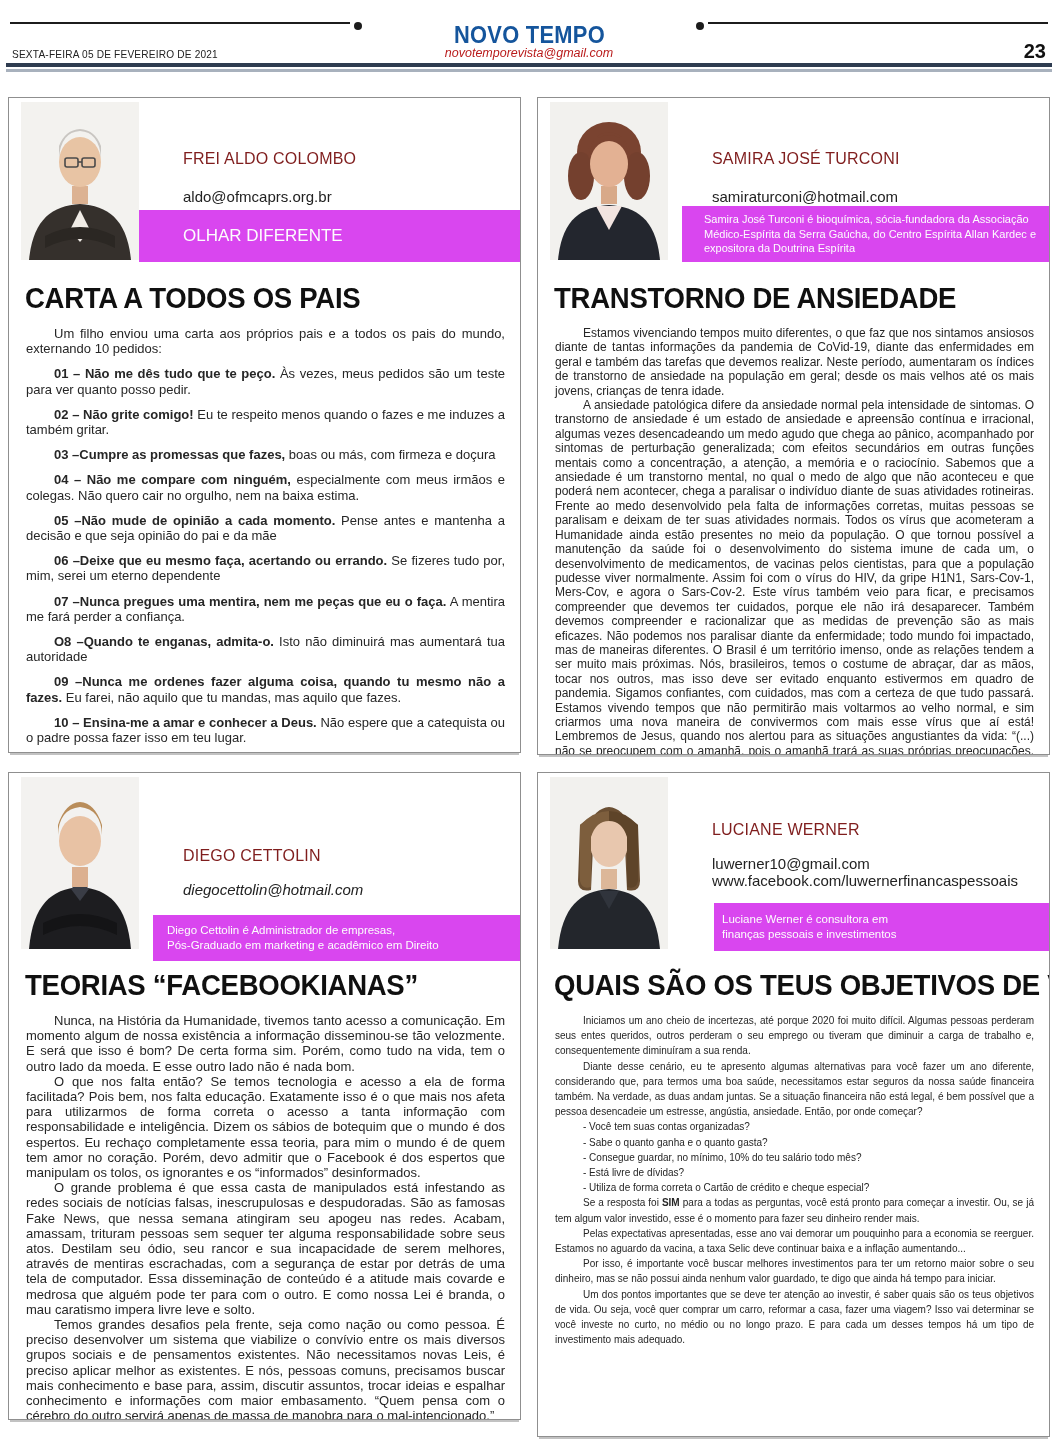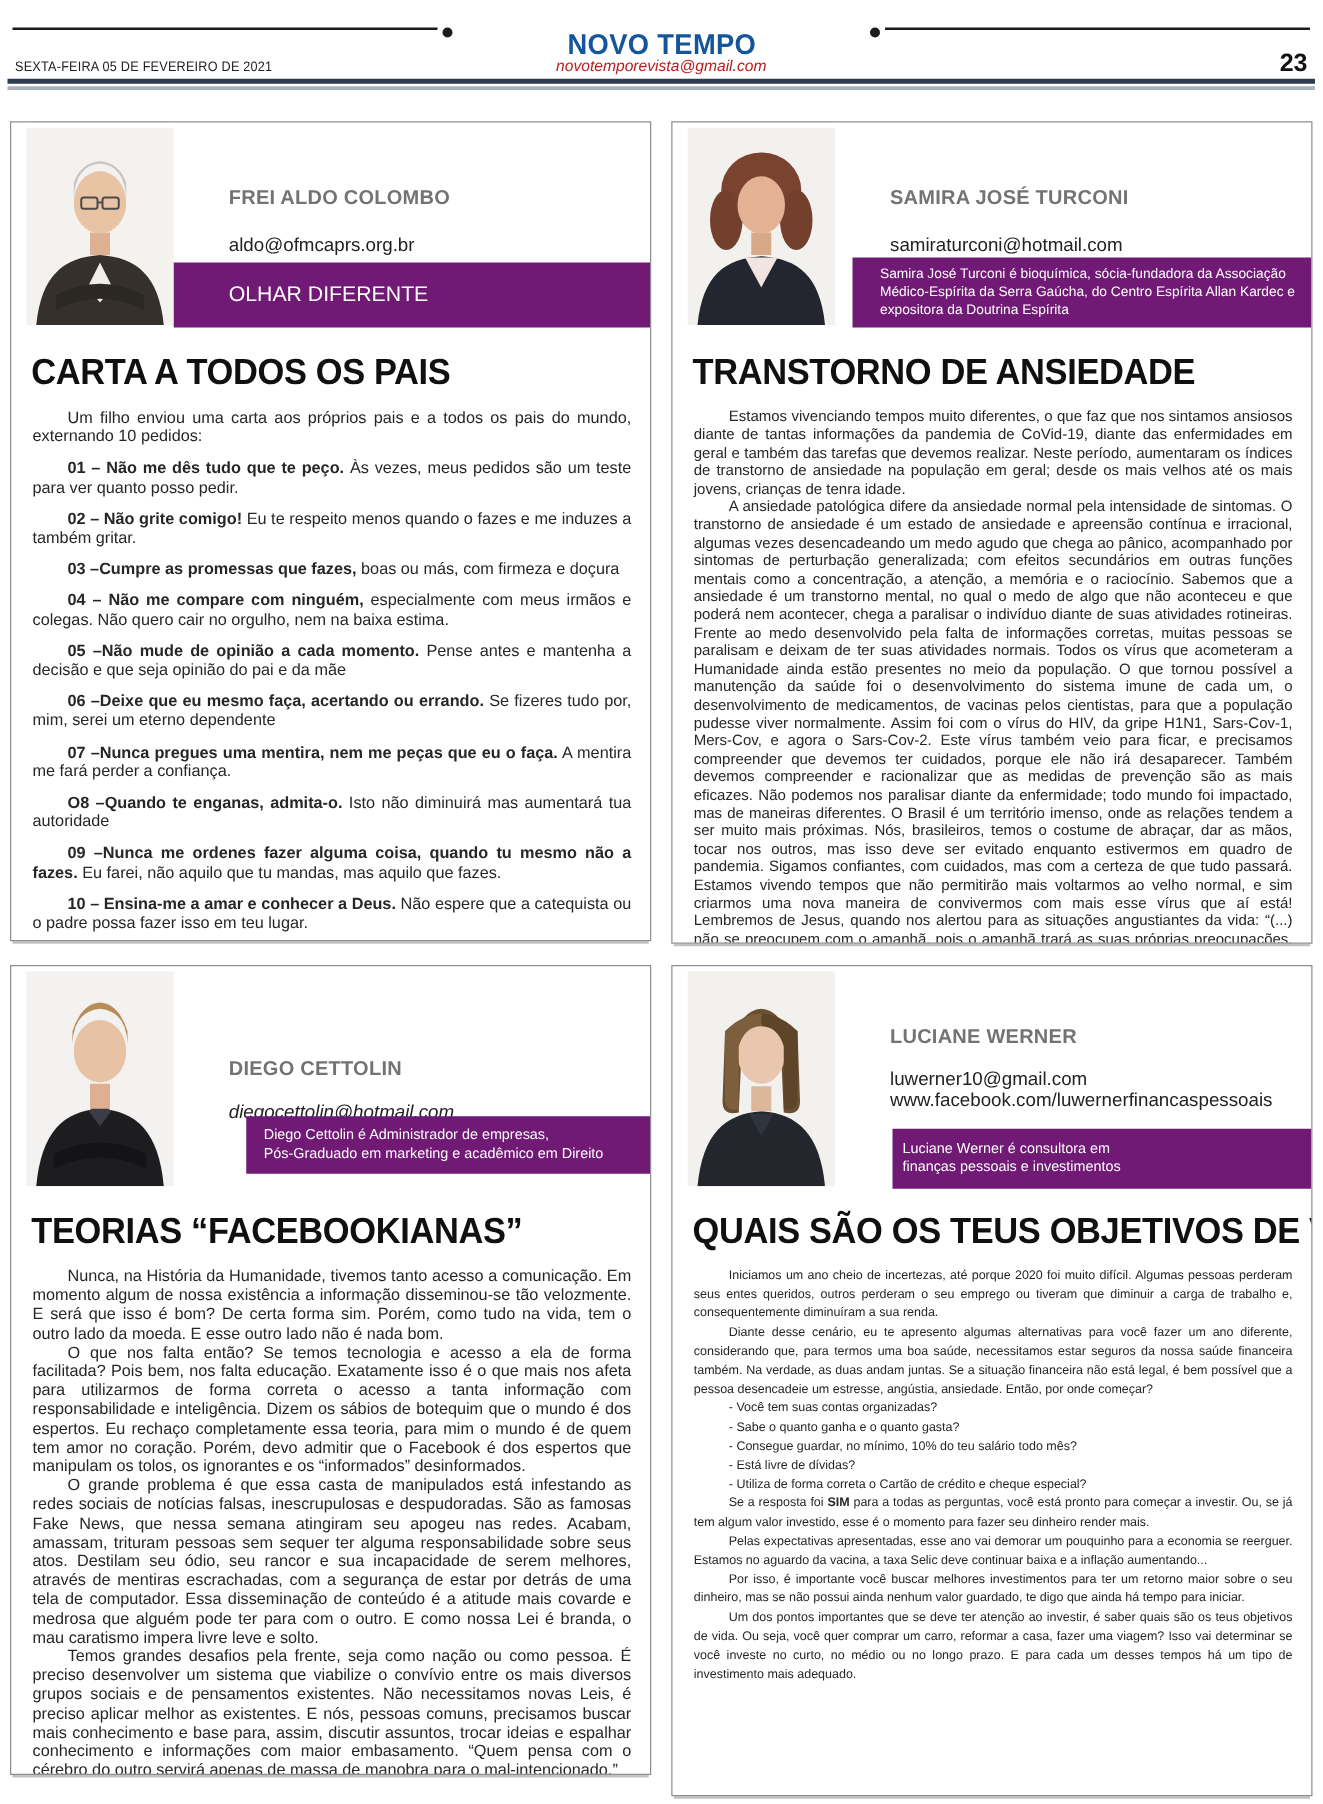--- a/index.html
+++ b/index.html
@@ -26,33 +26,33 @@
   .box{position:absolute;background:#fff;border:1px solid #8f8f8f;
        box-shadow:0 4px 0 -2px #c2c2c2;overflow:hidden;}
   #box1{left:8px;  top:97px; width:511px;height:654px;}
   #box2{left:537px;top:97px; width:511px;height:656px;}
   #box3{left:8px;  top:772px;width:511px;height:646px;}
   #box4{left:537px;top:772px;width:511px;height:663px;}
 
   .author-header{position:relative;height:168px;}
   .row2 .author-header{height:180px;}
   .photo{position:absolute;left:12px;top:4px;width:118px;line-height:0;}
-  .author-name{position:absolute;left:174px;margin:0;font-size:16px;font-weight:bold;
-               letter-spacing:.2px;color:#737373;}
+  .author-name{position:absolute;left:174px;margin:0;font-size:16px;font-weight:normal;
+               letter-spacing:.2px;color:#7f1d1d;}
   .contacts{position:absolute;left:174px;font-size:15px;line-height:17px;color:#222;}
-  .band{position:absolute;right:0;background:#701a75;color:#fdfdfd;display:flex;
+  .band{position:absolute;right:0;background:#d946ef;color:#fdfdfd;display:flex;
         flex-direction:column;justify-content:center;}
   .band div{white-space:nowrap;}
 
   #box1 .author-name{top:52px;}   #box1 .contacts{top:90px;}
   #box1 .band{left:130px;top:112px;height:52px;font-size:17px;padding-left:44px;}
   #box2 .author-name{top:52px;}   #box2 .contacts{top:90px;}
   #box2 .band{left:144px;top:108px;height:56px;font-size:11px;line-height:14.5px;padding-left:22px;}
   #box3 .author-name{top:74px;}   #box3 .contacts{top:108px;font-style:italic;}
-  #box3 .band{left:144px;top:120px;height:46px;font-size:11.5px;line-height:15px;padding-left:14px;margin-left:44px;}
+  #box3 .band{left:144px;top:142px;height:46px;font-size:11.5px;line-height:15px;padding-left:14px;}
   #box4 .author-name{top:48px;}   #box4 .contacts{top:82px;}
   #box4 .band{left:176px;top:130px;height:48px;font-size:11.5px;line-height:15px;padding-left:8px;}
 
   .title{margin:16px 14px 0 16px;font-size:29px;font-weight:bold;letter-spacing:-.3px;
          color:#101010;transform:scaleX(.95);transform-origin:left;white-space:nowrap;}
   .body{margin:11px 15px 0 17px;text-align:justify;color:#262626;}
   .body p{margin:0;text-indent:28px;}
   .body p.sp{margin-bottom:10px;}
   .body p.li{text-align:left;}
   .b1{font-size:13px;line-height:15.2px;}

